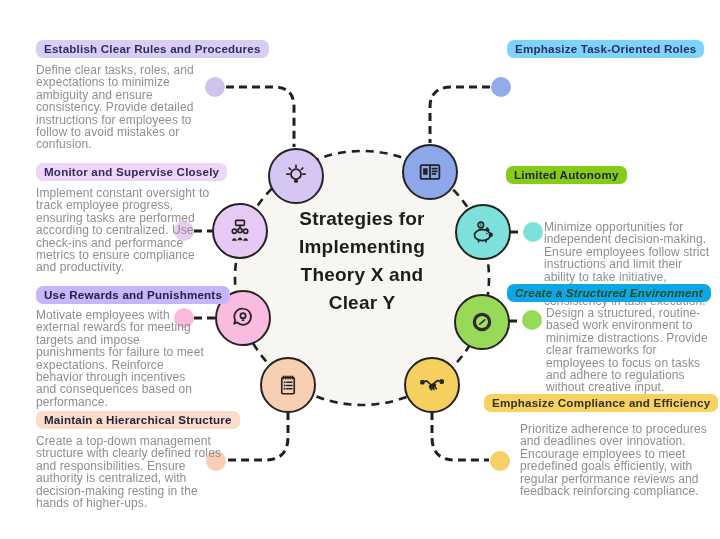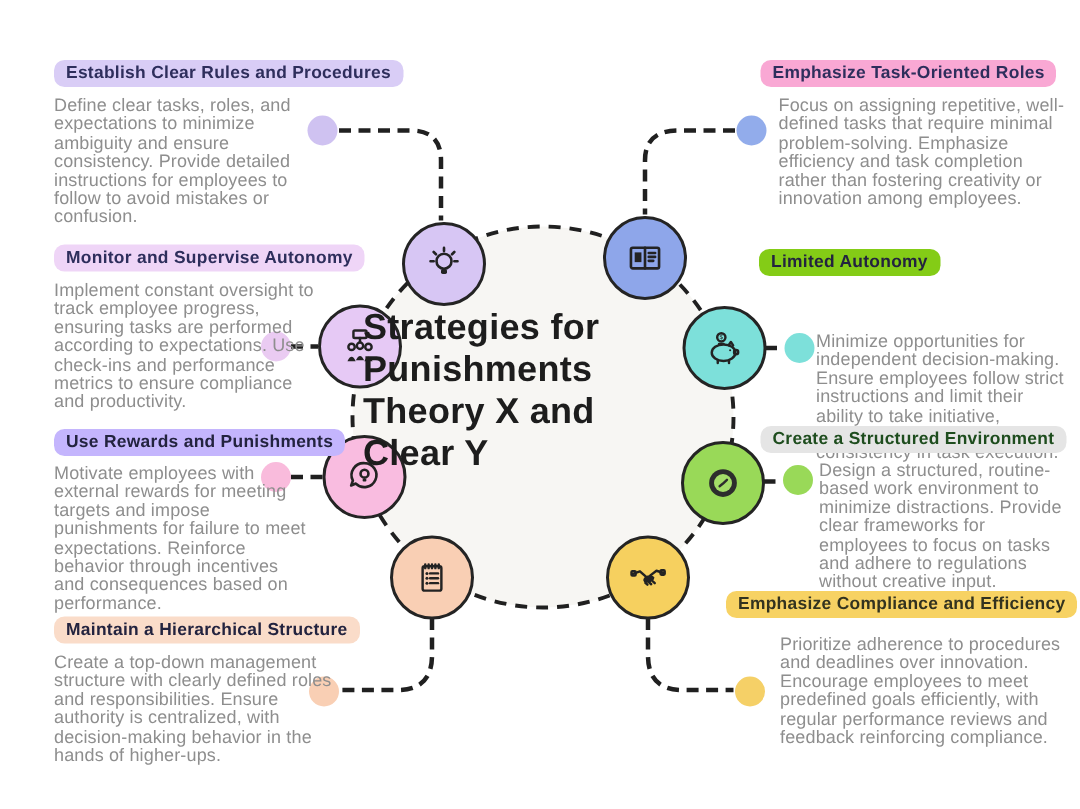--- a/index.html
+++ b/index.html
@@ -5,22 +5,22 @@
   html,body{margin:0;padding:0;}
   body{width:720px;height:539px;background:#ffffff;font-family:"Liberation Sans","DejaVu Sans",sans-serif;}
   #canvas{position:relative;width:720px;height:539px;background:#ffffff;overflow:hidden;}
   #underlay{position:absolute;left:0;top:0;}
   .hdr{position:absolute;display:inline-block;font-weight:bold;font-size:11.6px;letter-spacing:.2px;
        padding:2px 8px 3px;border-radius:7px;white-space:nowrap;}
   .bod{position:absolute;font-size:12px;line-height:12.4px;color:#8e8e8e;letter-spacing:.1px;}
   .icirc{position:absolute;width:56px;height:56px;border:2.5px solid #242424;border-radius:50%;
          box-sizing:border-box;display:flex;align-items:center;justify-content:center;}
   .icirc svg{display:block;}
-  #center-title{position:absolute;left:242px;top:205px;width:240px;
-       font-weight:800;font-size:24px;line-height:28px;color:#1d1d1d;letter-spacing:.2px;}
+  #center-title{position:absolute;left:242px;top:205px;width:240px;text-align:center;
+       font-weight:800;font-size:19px;line-height:28px;color:#1d1d1d;letter-spacing:.2px;}
   #center-title span{display:block;}
   
   .h1{left:36px;top:40px;}  .b1{left:36px;top:64px;width:176px;}
   .h2{left:36px;top:163px;} .b2{left:36px;top:187px;width:178px;}
   .h3{left:36px;top:286px;} .b3{left:36px;top:309px;width:172px;}
   .h4{left:36px;top:411px;} .b4{left:36px;top:435px;width:198px;}
   .h5{left:507px;top:40px;} .b5{left:519px;top:64px;width:192px;}
   .h6{left:506px;top:166px;}.b6{left:544px;top:189px;width:166px;margin-top:32px;}
   .h7{left:507px;top:284px;}.b7{left:546px;top:307px;width:166px;}
   .h8{left:484px;top:394px;}.b8{left:520px;top:423px;width:194px;}
@@ -128,42 +128,41 @@
       <path d="M20.4 9.6l-3.9-1.2-3.4 2.6"></path>
       <ellipse cx="12.4" cy="12.8" rx="3" ry="1.9" fill="#232323" stroke="none" transform="rotate(-18 12.4 12.8)"></ellipse>
       <path d="M10.6 14.8l1.1 1M12.6 14.6l1.1 1M14.6 14.1l1 .9"></path>
       <rect x="3.2" y="8.6" width="2.2" height="2.4" rx="0.5"></rect>
       <rect x="18.7" y="8.1" width="2.2" height="2.4" rx="0.5"></rect>
     </svg>
   </div>
 
   <div id="center-title" style="color: rgb(29, 29, 29);">
     <span>Strategies for</span>
-    <span>Punishments</span>
+    <span>Implementing</span>
     <span>Theory X and</span>
     <span>Clear Y</span>
   </div>
 
   <div class="hdr h1" style="background-color: rgb(217, 205, 246); color: rgb(46, 46, 92);">Establish Clear Rules and Procedures</div>
   <div class="bod b1">Define clear tasks, roles, and expectations to minimize ambiguity and ensure consistency. Provide detailed instructions for employees to follow to avoid mistakes or confusion.</div>
 
-  <div class="hdr h2" style="background-color: rgb(239, 213, 247); color: rgb(46, 46, 92);">Monitor and Supervise Autonomy</div>
-  <div class="bod b2">Implement constant oversight to track employee progress, ensuring tasks are performed according to expectations. Use check-ins and performance metrics to ensure compliance and productivity.</div>
+  <div class="hdr h2" style="background-color: rgb(239, 213, 247); color: rgb(46, 46, 92);">Monitor and Supervise Closely</div>
+  <div class="bod b2">Implement constant oversight to track employee progress, ensuring tasks are performed according to centralized. Use check-ins and performance metrics to ensure compliance and productivity.</div>
 
   <div class="hdr h3" style="background-color: #c4b5fd; color: rgb(35, 35, 63);">Use Rewards and Punishments</div>
   <div class="bod b3">Motivate employees with external rewards for meeting targets and impose punishments for failure to meet expectations. Reinforce behavior through incentives and consequences based on performance.</div>
 
   <div class="hdr h4" style="background-color: rgb(250, 220, 201); color: rgb(35, 35, 63);">Maintain a Hierarchical Structure</div>
-  <div class="bod b4">Create a top-down management structure with clearly defined roles and responsibilities. Ensure authority is centralized, with decision-making behavior in the hands of higher-ups.</div>
+  <div class="bod b4">Create a top-down management structure with clearly defined roles and responsibilities. Ensure authority is centralized, with decision-making resting in the hands of higher-ups.</div>
 
-  <div class="hdr h5" style="background-color: #f9a8d4; color: rgb(46, 46, 92);">Emphasize Task-Oriented Roles</div>
-  <div class="bod b5">Focus on assigning repetitive, well-defined tasks that require minimal problem-solving. Emphasize efficiency and task completion rather than fostering creativity or innovation among employees.</div>
+  <div class="hdr h5" style="background-color: #7dd3fc; color: rgb(46, 46, 92);">Emphasize Task-Oriented Roles</div>
 
   <div class="hdr h6" style="background-color: #84cc16; color: rgb(35, 35, 63);">Limited Autonomy</div>
   <div class="bod b6">Minimize opportunities for independent decision-making. Ensure employees follow strict instructions and limit their ability to take initiative, ensuring control and consistency in task execution.</div>
 
-  <div class="hdr h7" style="background-color: #e5e5e5; color: rgb(30, 77, 30);">Create a Structured Environment</div>
+  <div class="hdr h7" style="background-color: #0ea5e9; color: rgb(30, 77, 30); font-style: italic;">Create a Structured Environment</div>
   <div class="bod b7">Design a structured, routine-based work environment to minimize distractions. Provide clear frameworks for employees to focus on tasks and adhere to regulations without creative input.</div>
 
   <div class="hdr h8" style="background-color: rgb(247, 210, 99); color: rgb(51, 51, 31);">Emphasize Compliance and Efficiency</div>
   <div class="bod b8">Prioritize adherence to procedures and deadlines over innovation. Encourage employees to meet predefined goals efficiently, with regular performance reviews and feedback reinforcing compliance.</div>
 
 </div>
 
 </body></html>

